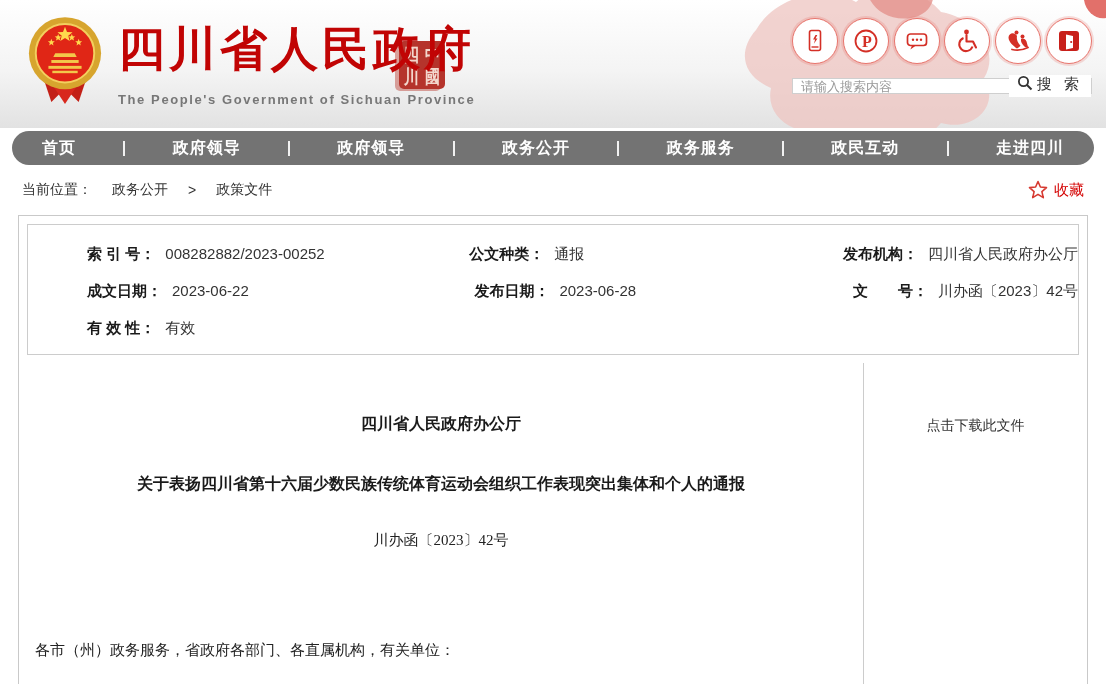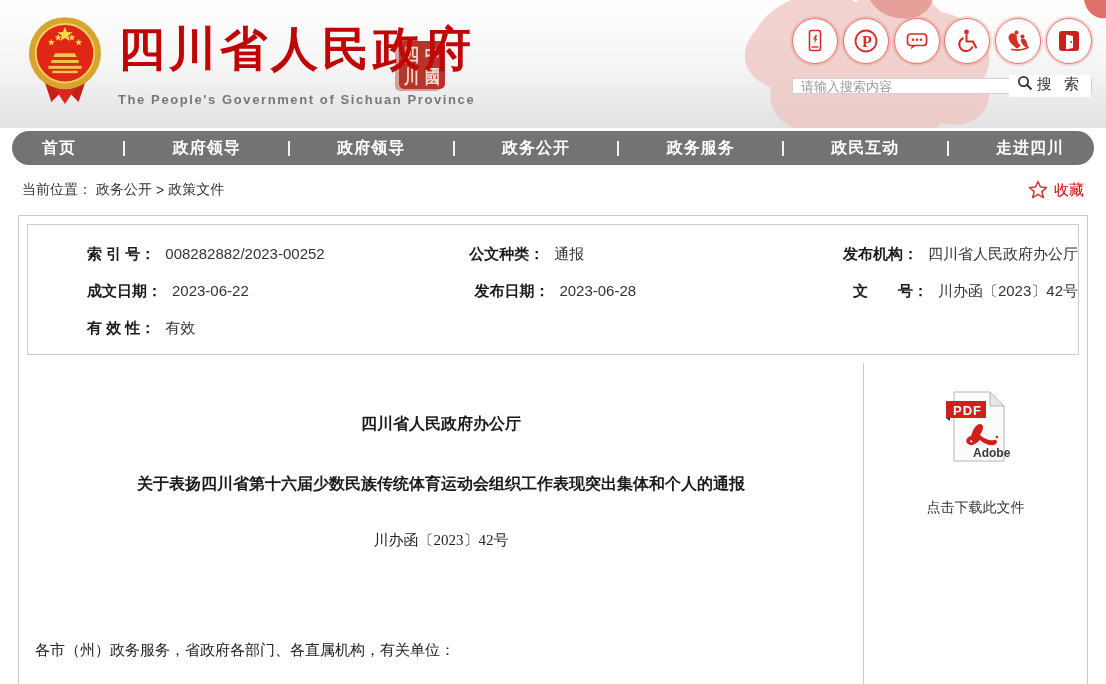--- a/index.html
+++ b/index.html
@@ -41,21 +41,21 @@
   
   .main-nav { margin:3px 12px 0 12px; height:34px; background:#737373; border-radius:17px;
     display:flex; align-items:center; justify-content:space-between; padding:0 30px; }
   .nav-item { color:#fff; font-size:16px; font-weight:bold; letter-spacing:1px;
     cursor:pointer; white-space:nowrap; }
   .nav-sep { width:2px; height:15px; background:rgba(255,255,255,0.9); }
 
   
   .breadcrumb-row { height:50px; display:flex; align-items:center;
     justify-content:space-between; padding:0 22px; }
-  .breadcrumb { font-size:14px; color:#333; display:flex; align-items:center; gap:4px; }
+  .breadcrumb { font-size:14px; color:#333; display:flex; align-items:center; gap:20px; }
   .breadcrumb a { color:#333; text-decoration:none; cursor:pointer; }
   .favorite { display:flex; align-items:center; gap:6px; cursor:pointer; }
   .favorite-label { color:#d40000; font-size:15px; }
 
   
   .doc-container { margin:0 18px; border:1px solid #c9c9c9; height:480px; }
   .meta-box { margin:8px; border:1px solid #ccc; padding:10px 0 8px 20px; }
   .meta-row { display:flex; }
   .meta-cell { display:flex; align-items:baseline; line-height:37px; font-size:15px;margin-left:39px; }
   .meta-cell .label { font-weight:bold; color:#1a1a1a; white-space:pre; }
@@ -255,30 +255,18 @@
 
     <div class="content-row">
       <main class="document-body">
         <h2 class="doc-org-title">四川省人民政府办公厅</h2>
         <h1 class="doc-title">关于表扬四川省第十六届少数民族传统体育运动会组织工作表现突出集体和个人的通报</h1>
         <div class="doc-number">川办函〔2023〕42号</div>
         <p class="doc-salutation">各市（州）政务服务，省政府各部门、各直属机构，有关单位：</p>
       </main>
 
       <aside class="download-sidebar">
-        <div class="pdf-icon">
-          <svg width="72" height="78" viewBox="0 0 72 78">
-            <path d="M14,5 H50 L64,19 V74 H14 Z" fill="#fcfcfc" stroke="#b5b5b5" stroke-width="1"></path>
-            <path d="M50,5 L64,19 H50 Z" fill="#e6e6e6" stroke="#b5b5b5" stroke-width="1"></path>
-            <rect x="6" y="14" width="40" height="17" fill="#cf1f1f"></rect>
-            <path d="M6,31 l4,3 v-3 z" fill="#7e0f0f"></path>
-            <text x="13" y="27.5" font-size="13" font-weight="bold" fill="#ffffff" font-family="Liberation Sans,sans-serif" letter-spacing="1">PDF</text>
-            <path d="M30,58 C24,56 26,50 31,49 C33,42 36,37 40,37 C44,37 44,42 40,48 C44,52 50,54 54,53 C58,52 58,57 54,58 C50,59 44,57 40,53 C37,56 33,59 30,58 Z M40,48 C38,45 38,41 40,41 C42,41 42,45 40,48 Z M31,53 C29,54 30,56 33,55 Z" fill="#d01f1a"></path>
-            <circle cx="57" cy="50" r="1.3" fill="#d01f1a"></circle>
-            <text x="33" y="70" font-size="12" font-weight="bold" fill="#3a3a3a" font-family="Liberation Sans,sans-serif">Adobe</text>
-          </svg>
-        </div>
         <div class="download-label">点击下载此文件</div>
       </aside>
     </div>
   </div>
 
 </div>
 
 </body></html>

